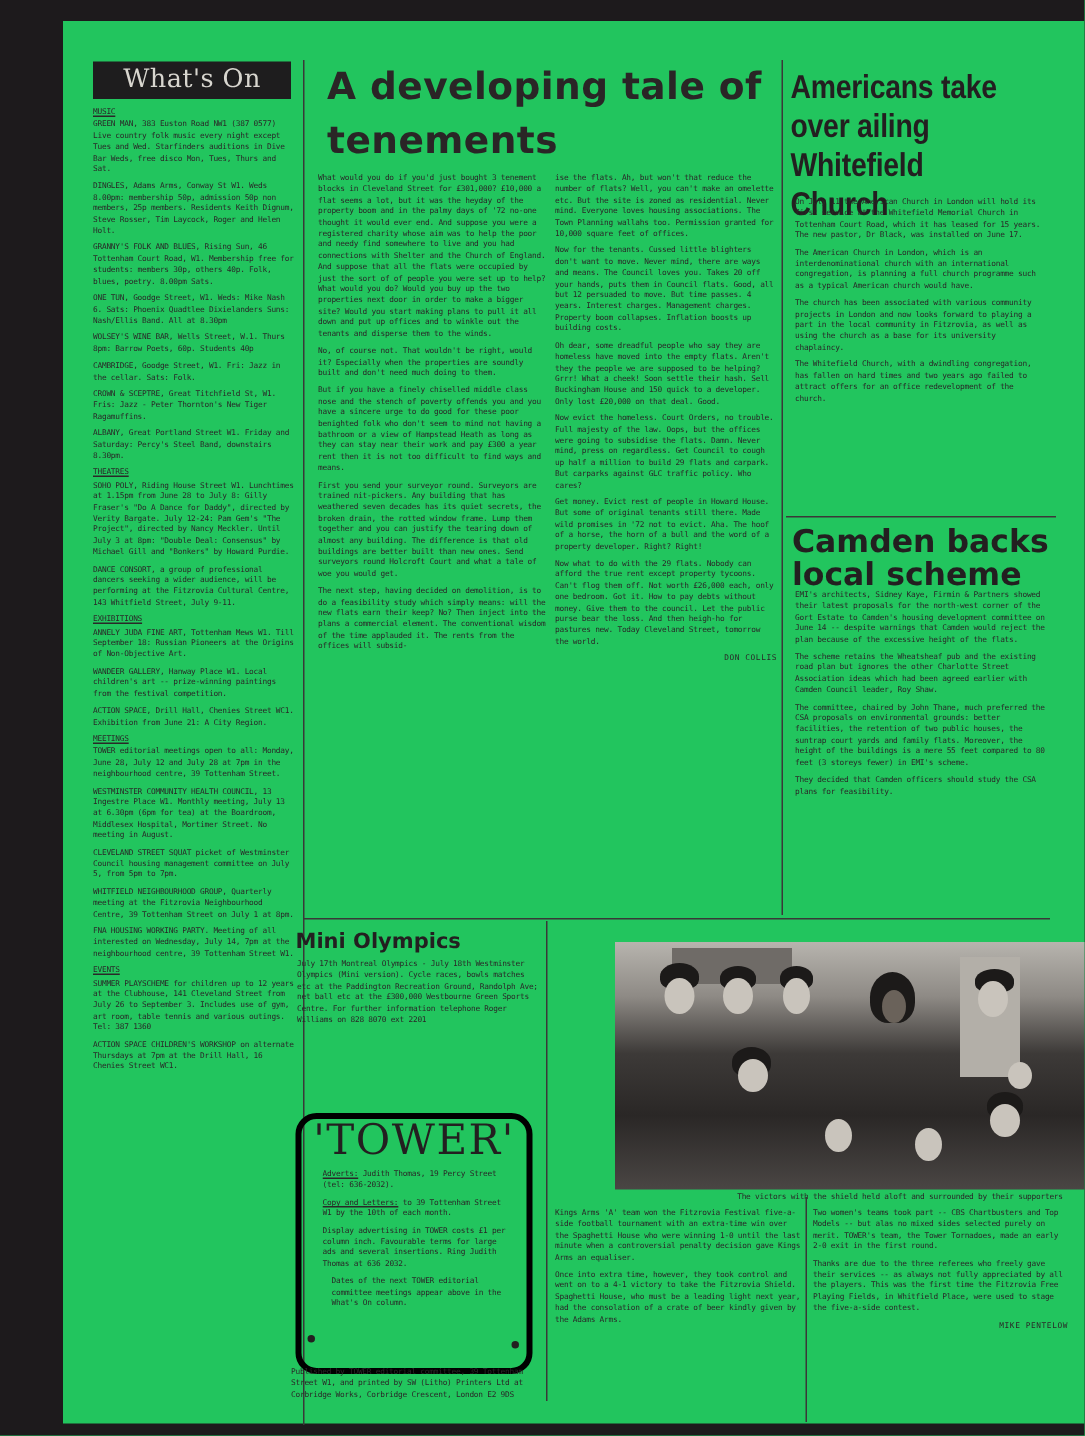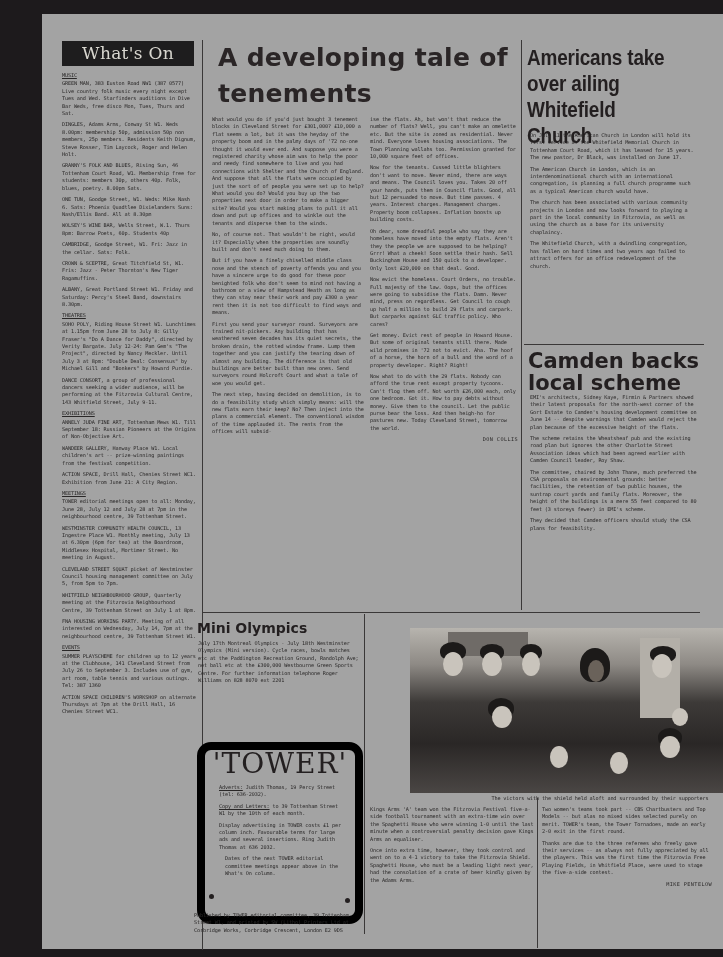--- a/index.html
+++ b/index.html
@@ -1,30 +1,30 @@
 <!DOCTYPE html>
 <html><head>
 <meta charset="utf-8">
 <style>
   html,body{margin:0;padding:0;}
   body{width:723px;height:957px;background:#1d1a1c;position:relative;overflow:hidden;font-family:"DejaVu Sans Mono",monospace;}
-  .page{position:absolute;left:42px;top:14px;width:681px;height:935px;background:#a3a3a3;}
+  .page{position:absolute;left:42px;top:14px;width:681px;height:935px;background:#22c55e;}
   .mono{font-family:"DejaVu Sans Mono","Liberation Mono",monospace;font-size:5.2px;line-height:7.4px;color:#2a2828;letter-spacing:-0.15px;}
   .col{position:absolute;overflow:hidden;}
   .vrule{position:absolute;background:#3a3838;width:1px;}
   .hrule{position:absolute;background:#3a3838;height:1px;}
   .banner{position:absolute;left:20px;top:27px;width:132px;height:25px;background:#1e1d1e;color:#d8d6cf;font-family:"DejaVu Serif",serif;font-size:17px;line-height:25px;text-align:center;letter-spacing:0.3px;}
   .sec-h{text-decoration:underline;margin-top:5px;margin-bottom:1px;}
   .sec-h:first-child{margin-top:0;}
   p{margin:0 0 4px 0;}
   .headline-main{position:absolute;left:176px;top:26px;width:300px;font-family:"DejaVu Sans","Liberation Sans",sans-serif;font-weight:bold;font-size:25px;line-height:36px;color:#2a2526;letter-spacing:0.3px;}
   .headline-right{position:absolute;left:485px;top:31px;width:180px;font-family:"Liberation Sans","DejaVu Sans",sans-serif;font-weight:bold;font-size:22px;line-height:26px;color:#231f20;transform:scaleX(0.86);transform-origin:left top;letter-spacing:-0.2px;}
   .headline-camden{position:absolute;left:486px;top:336px;width:200px;font-family:"DejaVu Sans",sans-serif;font-weight:bold;font-size:21px;line-height:22px;color:#231f20;}
   .mini-h{position:absolute;left:155px;top:606px;font-family:"DejaVu Sans",sans-serif;font-weight:bold;font-size:14px;color:#231f20;}
-  .tower-box{position:absolute;left:155px;top:728px;width:150px;height:166px;border:8px solid #000000;border-radius:14px;}
+  .tower-box{position:absolute;left:155px;top:728px;width:150px;height:166px;border:4px solid #000000;border-radius:14px;}
   .tower-title{position:absolute;left:0;top:-2px;width:150px;text-align:center;font-family:"DejaVu Serif",serif;font-size:28px;line-height:32px;color:#231f20;letter-spacing:1px;}
   .dot{position:absolute;width:5px;height:5px;border-radius:50%;background:#231f20;}
   .photo{position:absolute;left:368px;top:614px;width:322px;height:165px;background:linear-gradient(180deg,#b7b4ae 0%,#8e8a85 22%,#3d3a38 45%,#2a2726 70%,#4a4644 100%);overflow:hidden;}
   .photo .bldg{position:absolute;background:#6f6b67;}
   .photo .head{position:absolute;border-radius:50%;background:#c9c4bc;}
   .photo .hair{position:absolute;border-radius:50% 50% 40% 40%;background:#1c1a19;}
   .caption{position:absolute;left:418px;top:781px;width:280px;text-align:center;}
   .byline{text-align:right;letter-spacing:0.4px;}
   .underl{text-decoration:underline;}
 </style>

